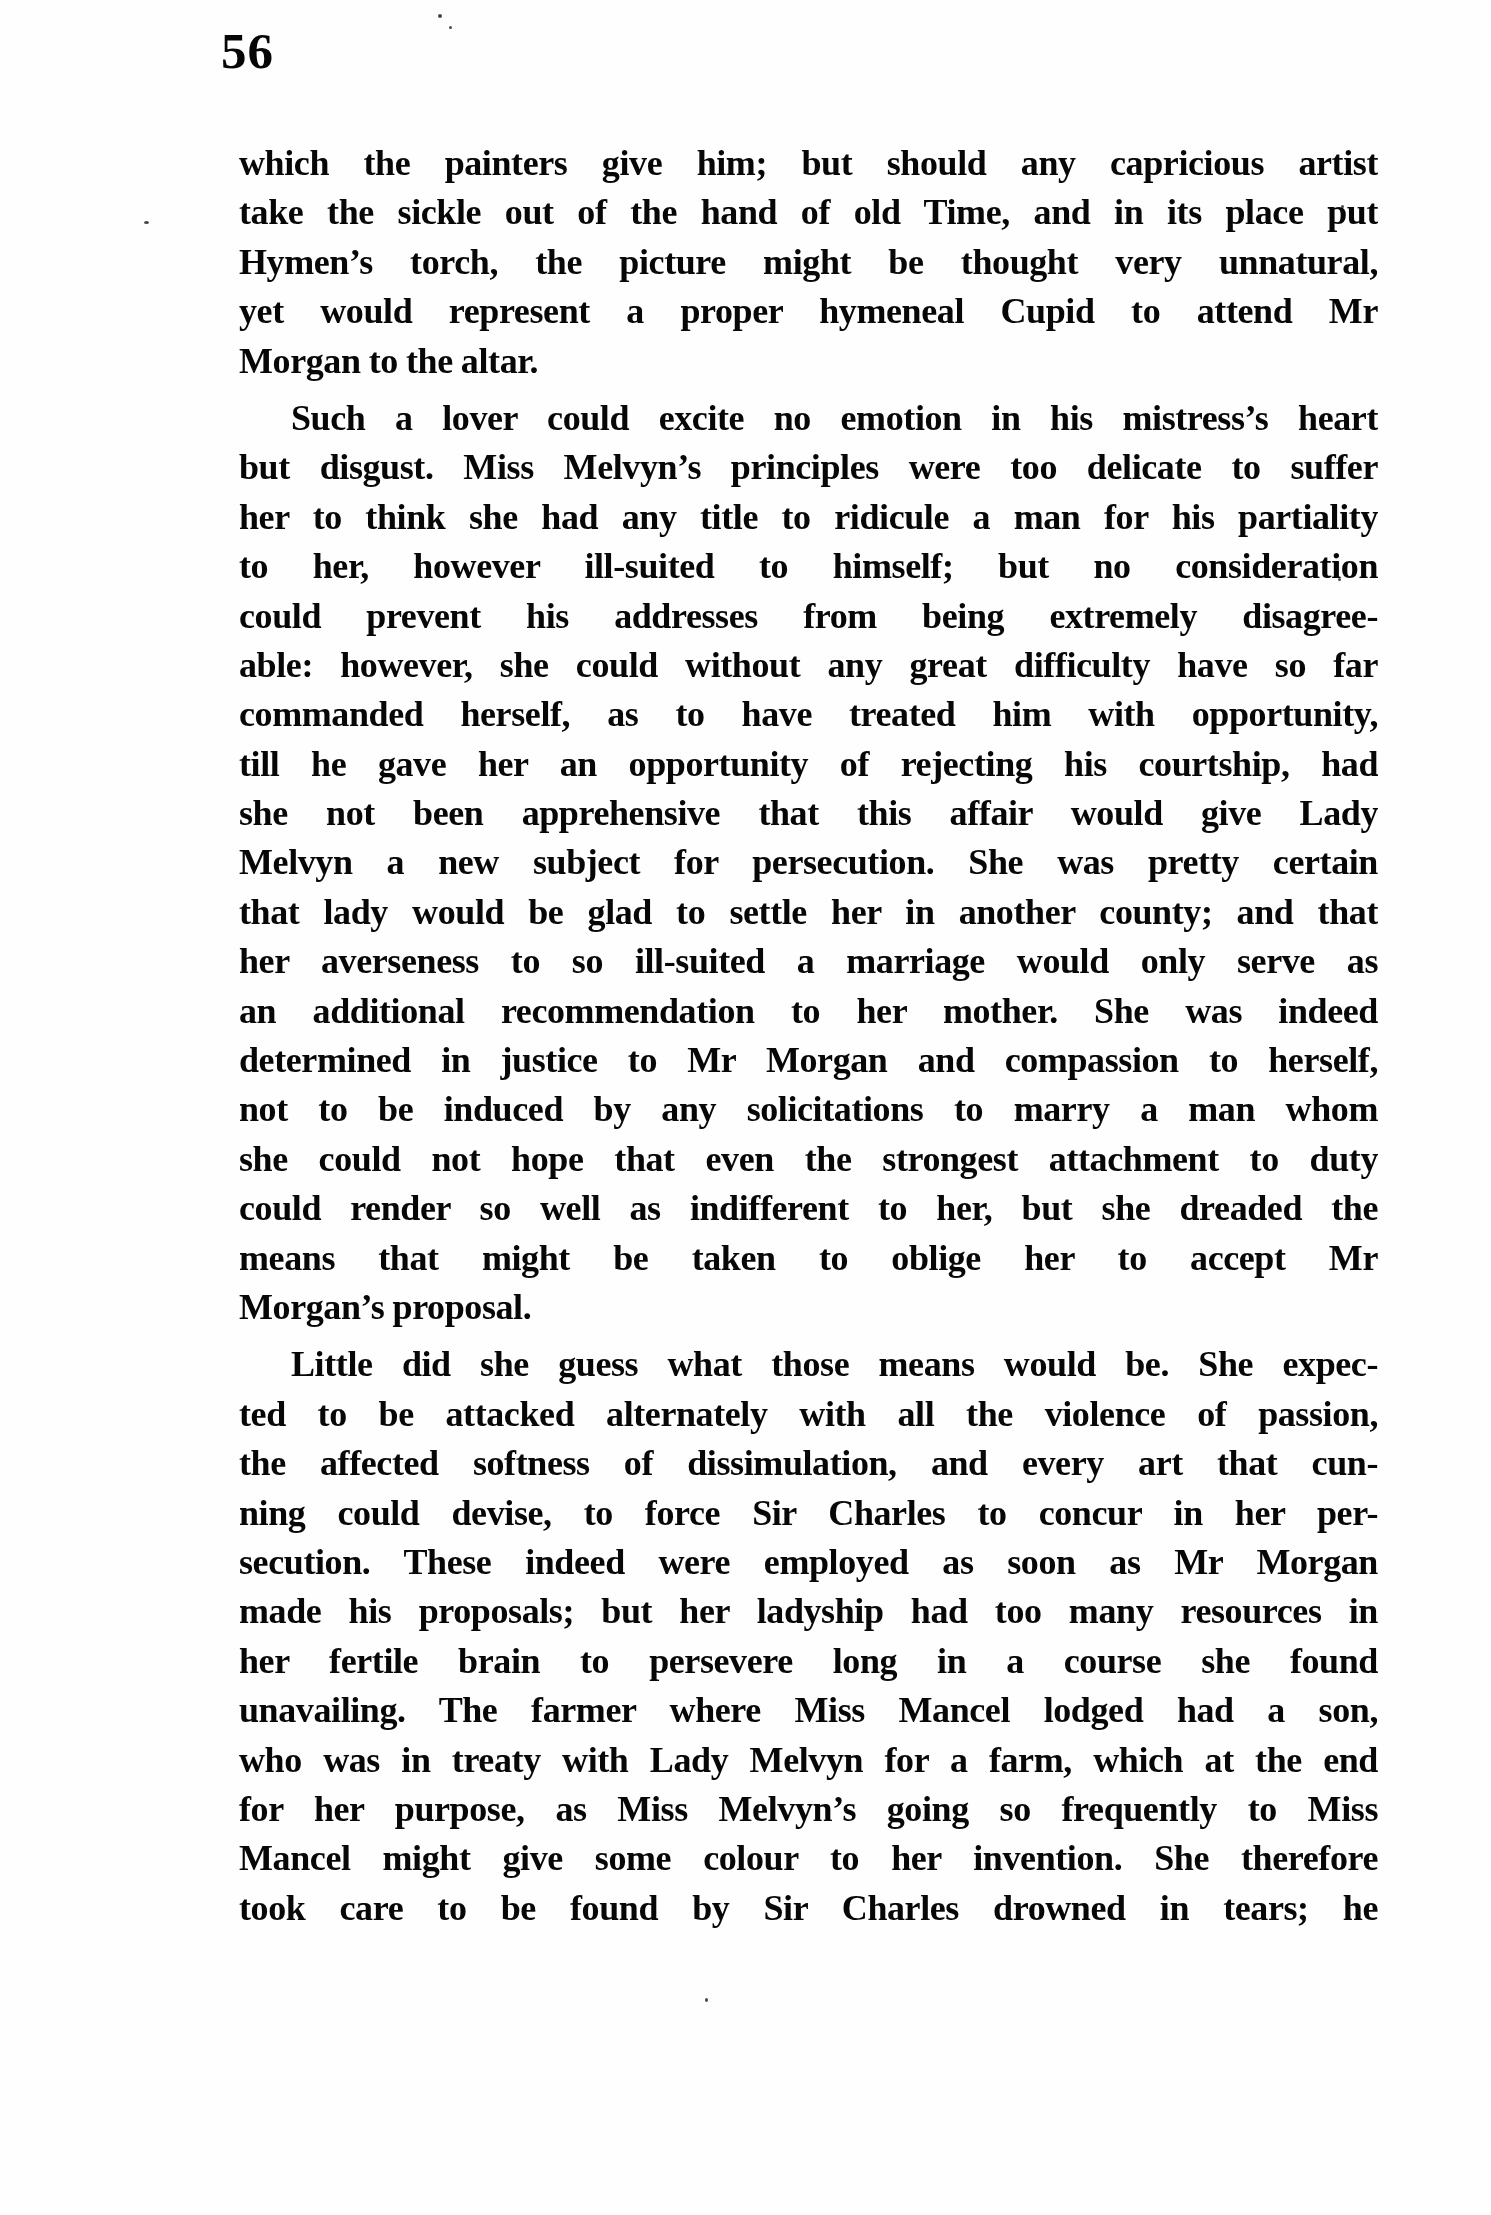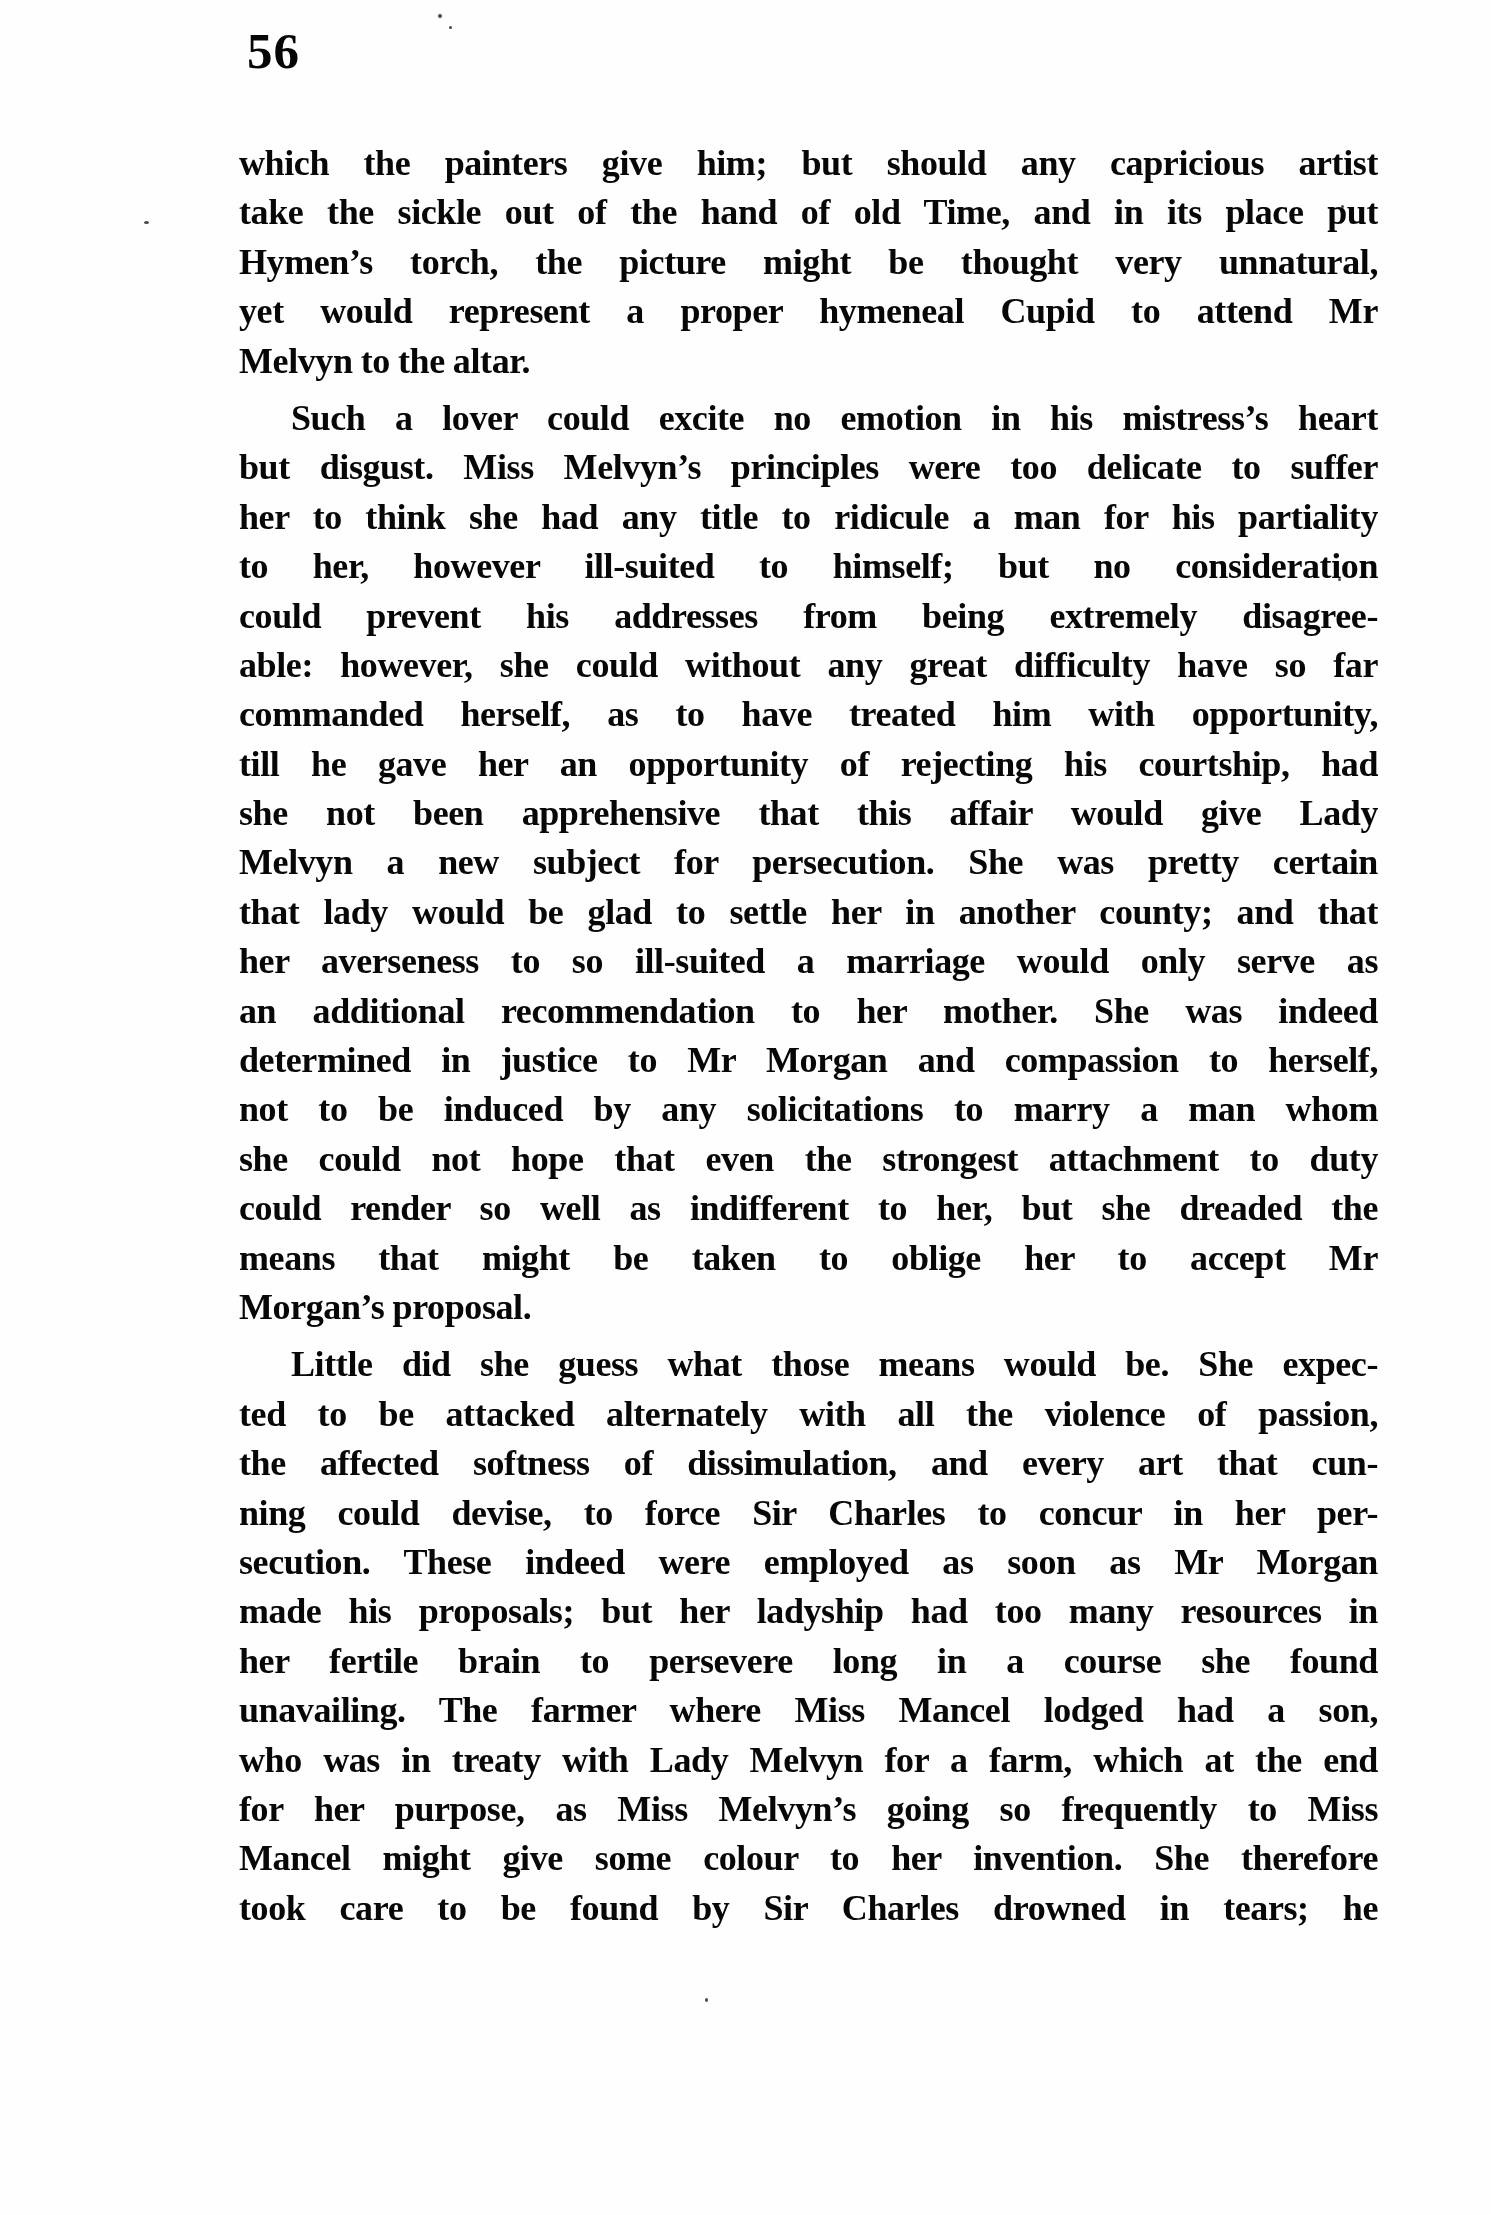--- a/index.html
+++ b/index.html
@@ -17,21 +17,21 @@
   .page {
     position: absolute;
     left: 0; top: 0;
     width: 1491px;
     height: 2215px;
     background: #fefefe;
     color: #050505;
   }
   .page-number {
     position: absolute;
-    left: 247px;
+    left: 221px;
     top: 26px;
     font-size: 51px;
     line-height: 51px;
     font-weight: bold;
     color: #060606;
     letter-spacing: 1px;
   }
   .text-block {
     position: absolute;
     left: 239px;
@@ -70,21 +70,21 @@
 <body>
 
 <div class="page">
   <div class="page-number">56</div>
 
   <div class="text-block" id="text-block">
       <div class="line">which the painters give him; but should any capricious artist</div>
       <div class="line">take the sickle out of the hand of old Time, and in its place put</div>
       <div class="line">Hymen’s torch, the picture might be thought very unnatural,</div>
       <div class="line">yet would represent a proper hymeneal Cupid to attend Mr</div>
-      <div class="line no-just-last">Melvyn to the altar.</div>
+      <div class="line no-just-last">Morgan to the altar.</div>
       <div class="line indent">Such a lover could excite no emotion in his mistress’s heart</div>
       <div class="line">but disgust. Miss Melvyn’s principles were too delicate to suffer</div>
       <div class="line">her to think she had any title to ridicule a man for his partiality</div>
       <div class="line">to her, however ill-suited to himself; but no consideration</div>
       <div class="line">could prevent his addresses from being extremely disagree-</div>
       <div class="line">able: however, she could without any great difficulty have so far</div>
       <div class="line">commanded herself, as to have treated him with opportunity,</div>
       <div class="line">till he gave her an opportunity of rejecting his courtship, had</div>
       <div class="line">she not been apprehensive that this affair would give Lady</div>
       <div class="line">Melvyn a new subject for persecution. She was pretty certain</div>

